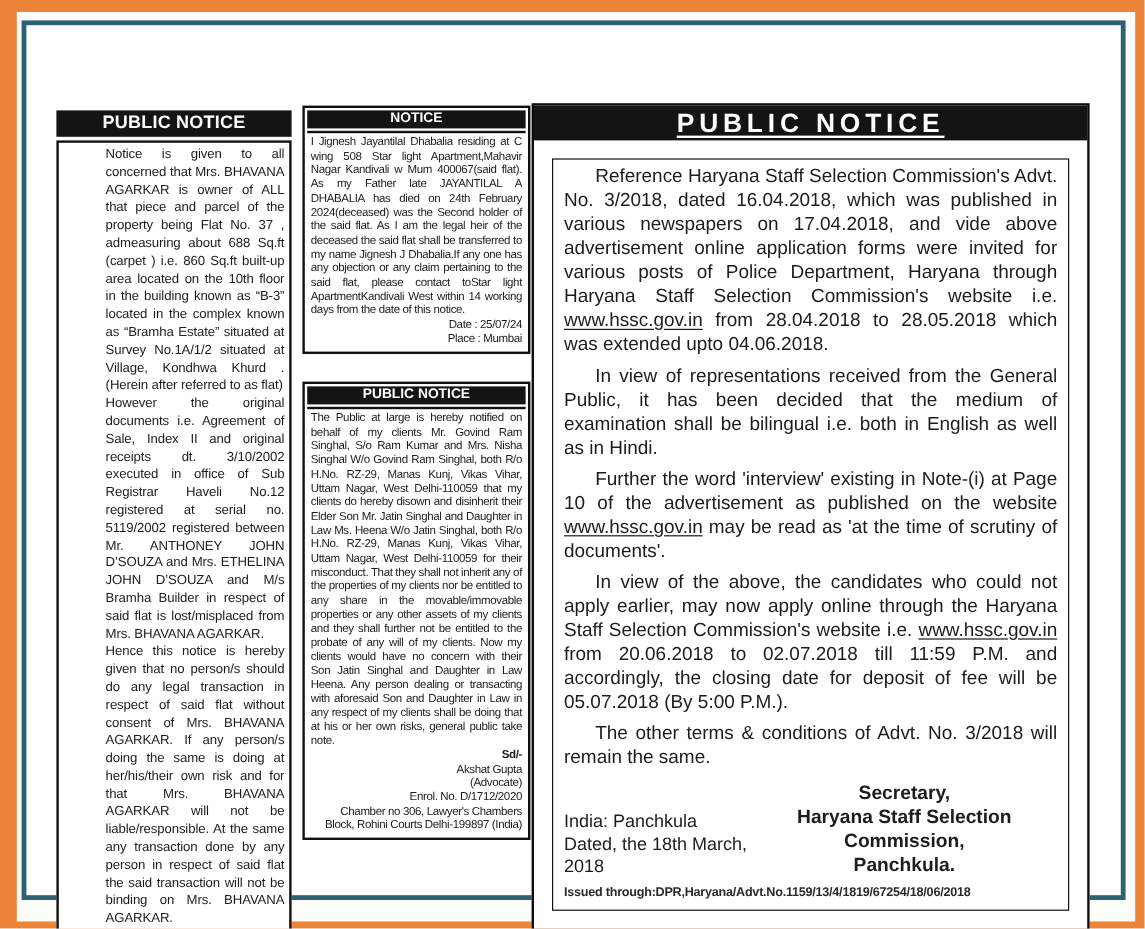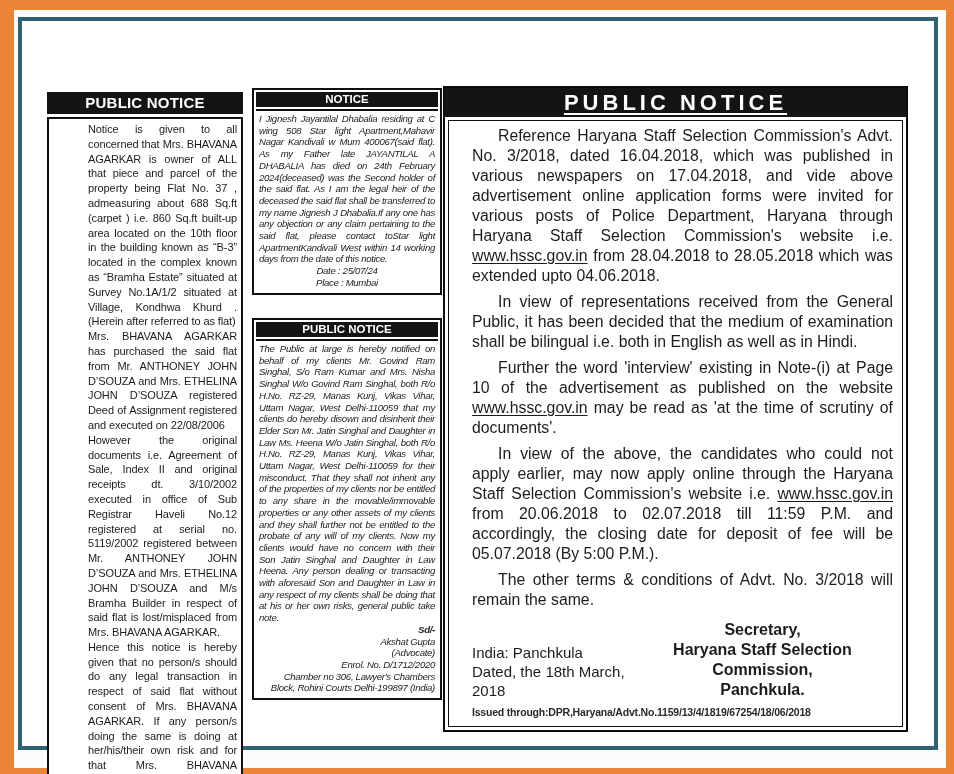--- a/index.html
+++ b/index.html
@@ -24,50 +24,49 @@
   #left-notice .hdr{background:var(--bar);color:#fff;text-align:center;font-weight:bold;font-size:15px;line-height:22px;height:22px;letter-spacing:.2px;}
   #left-notice .bd{margin-top:3px;border:2px solid #101010;padding:3px 4px 4px 4px;font-size:11px;line-height:14.8px;letter-spacing:-.1px;}
   #left-notice .bd p{text-align:justify;margin-left:35px;}
   #left-notice .meta{text-align:left;}
 
   
   .mid{left:252px;width:190px;border:2px solid #101010;padding:2px;}
   #middle-notice-1{top:88px;}
   #middle-notice-2{top:318px;}
   .mid .hdr{background:var(--bar);color:#fff;text-align:center;font-weight:bold;font-size:11.5px;line-height:15px;height:15px;}
-  .mid .bd{border-top:2px solid #101010;margin-top:2px;padding:2px 3px;font-size:9.6px;line-height:11.7px;letter-spacing:-.3px;font-style:italic;}
+  .mid .bd{border-top:2px solid #101010;margin-top:2px;padding:2px 3px;font-size:9.6px;line-height:11.7px;letter-spacing:-.3px;}
   .mid .bd p{text-align:justify;}
-  .mid .meta{text-align:center;}
+  .mid .meta{text-align:right;}
   .mid .signoff{text-align:right;}
   .mid .signoff .sd{font-weight:bold;}
 
   
   #right-notice{left:443px;top:86px;width:465px;border:2.5px solid #0c0c0c;}
   #right-notice .hdr{background:var(--bar);color:#fff;text-align:center;font-weight:bold;font-size:22px;line-height:29px;height:29px;letter-spacing:4px;}
   #right-notice .hdr span{text-decoration:underline;text-underline-offset:3px;}
-  #right-notice .bd{margin:3px;border:1.5px solid #101010;padding:5px 9px 4px 23px;font-size:15.8px;line-height:20px;}
+  #right-notice .bd{margin:15px;border:1.5px solid #101010;padding:5px 9px 4px 9px;font-size:15.8px;line-height:20px;}
   #right-notice .bd p{text-align:justify;text-indent:26px;margin-bottom:6px;}
   #right-notice .bd u{text-underline-offset:2px;}
   #right-notice .sigrow{display:flex;align-items:flex-end;margin-top:10px;}
   #right-notice .sigleft{flex:0 0 38%;font-size:15px;line-height:19px;}
   #right-notice .sigright{flex:1;text-align:center;font-weight:bold;font-size:16px;line-height:20px;}
   #right-notice .issued{font-size:10.5px;font-weight:bold;color:#2a2a2a;letter-spacing:-.2px;margin-top:2px;}
 </style>
 </head>
 <body>
 
 <div id="page">
   <div class="frame-teal"></div>
   <div class="frame-orange"></div>
 
   <section class="notice" id="left-notice">
     <div class="hdr">PUBLIC NOTICE</div>
     <div class="bd">
       <p>Notice is given to all concerned that Mrs. BHAVANA AGARKAR is owner of ALL that piece and parcel of the property being Flat No. 37 , admeasuring about 688 Sq.ft (carpet ) i.e. 860 Sq.ft built-up area located on the 10th floor in the building known as “B-3” located in the complex known as “Bramha Estate” situated at Survey No.1A/1/2 situated at Village, Kondhwa Khurd . (Herein after referred to as flat)</p>
-      <p>Mrs. BHAVANA AGARKAR has purchased the said flat from Mr. ANTHONEY JOHN D’SOUZA and Mrs. ETHELINA JOHN D’SOUZA registered Deed of Assignment registered and executed on 22/08/2006</p>
       <p>However the original documents i.e. Agreement of Sale, Index II and original receipts dt. 3/10/2002 executed in office of Sub Registrar Haveli No.12 registered at serial no. 5119/2002 registered between Mr. ANTHONEY JOHN D’SOUZA and Mrs. ETHELINA JOHN D’SOUZA and M/s Bramha Builder in respect of said flat is lost/misplaced from Mrs. BHAVANA AGARKAR.</p>
       <p>Hence this notice is hereby given that no person/s should do any legal transaction in respect of said flat without consent of Mrs. BHAVANA AGARKAR. If any person/s doing the same is doing at her/his/their own risk and for that Mrs. BHAVANA AGARKAR will not be liable/responsible. At the same any transaction done by any person in respect of said flat the said transaction will not be binding on Mrs. BHAVANA AGARKAR.</p>
       <div class="meta">Place: Pune</div>
       <div class="meta">Date: 18/08/2013</div>
     </div>
   </section>
 
   <section class="notice mid" id="middle-notice-1">
     <div class="hdr">NOTICE</div>
     <div class="bd">

